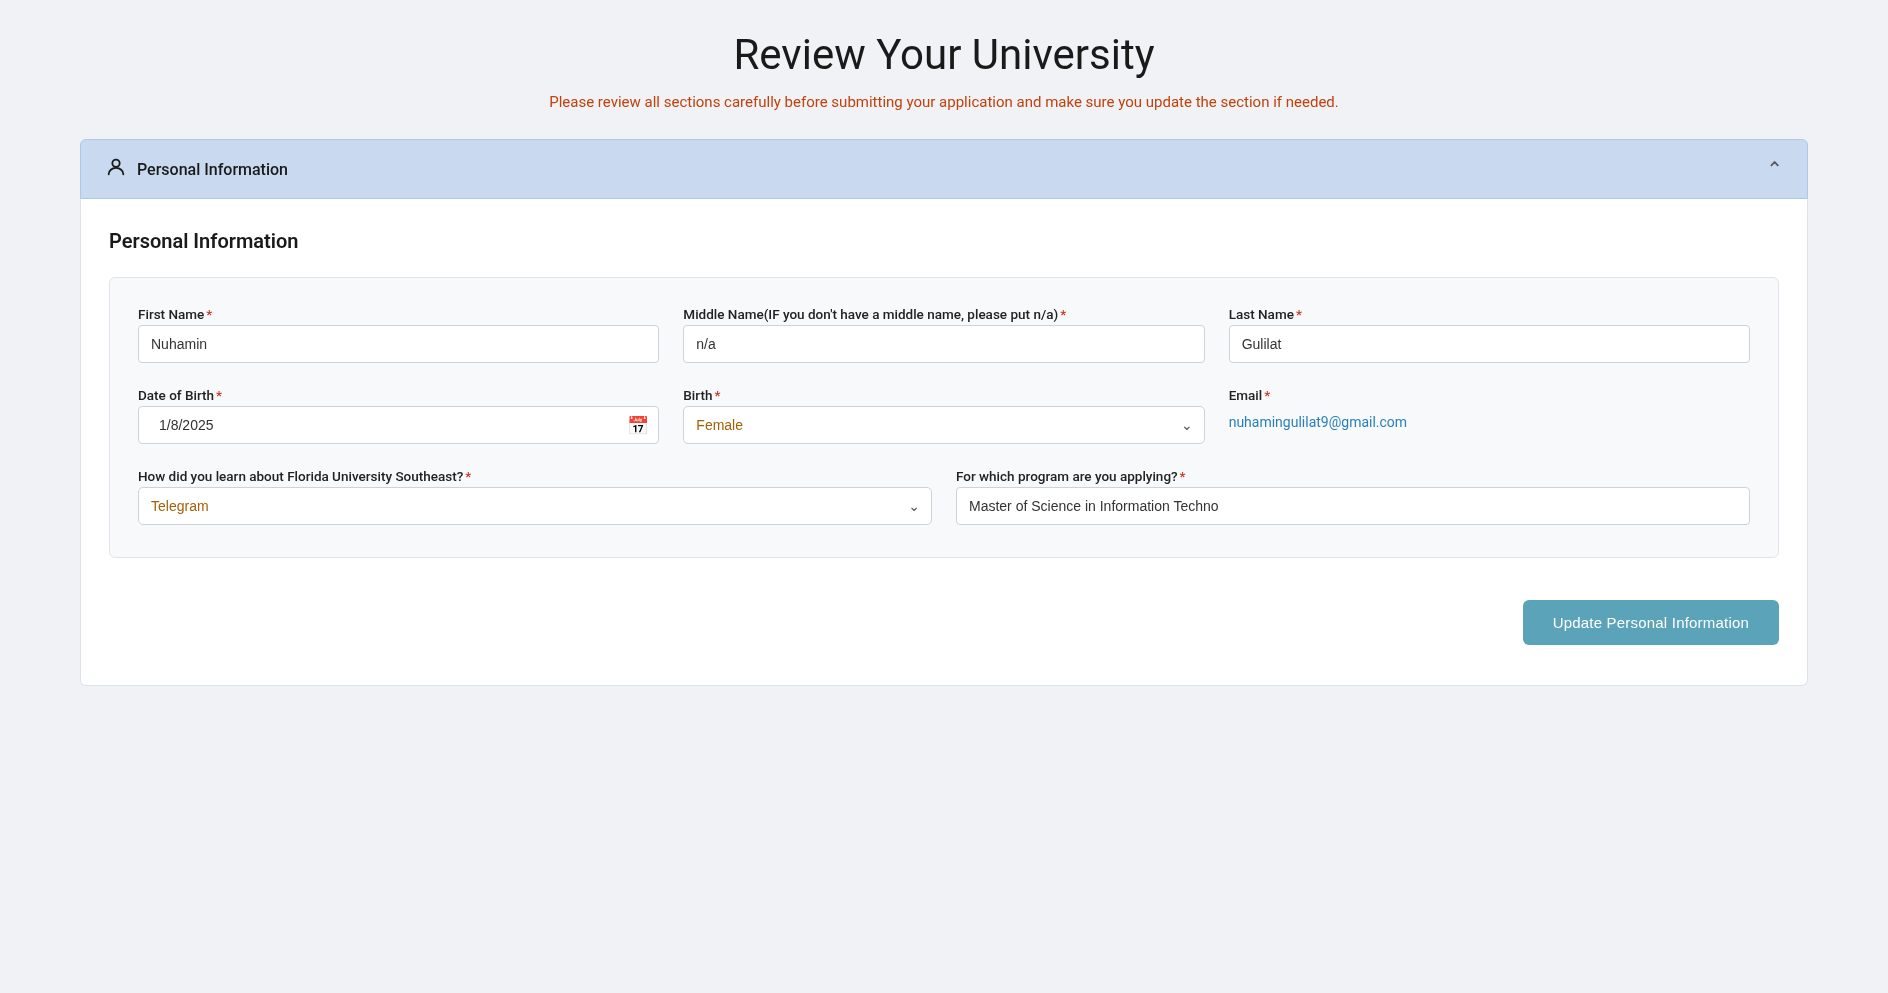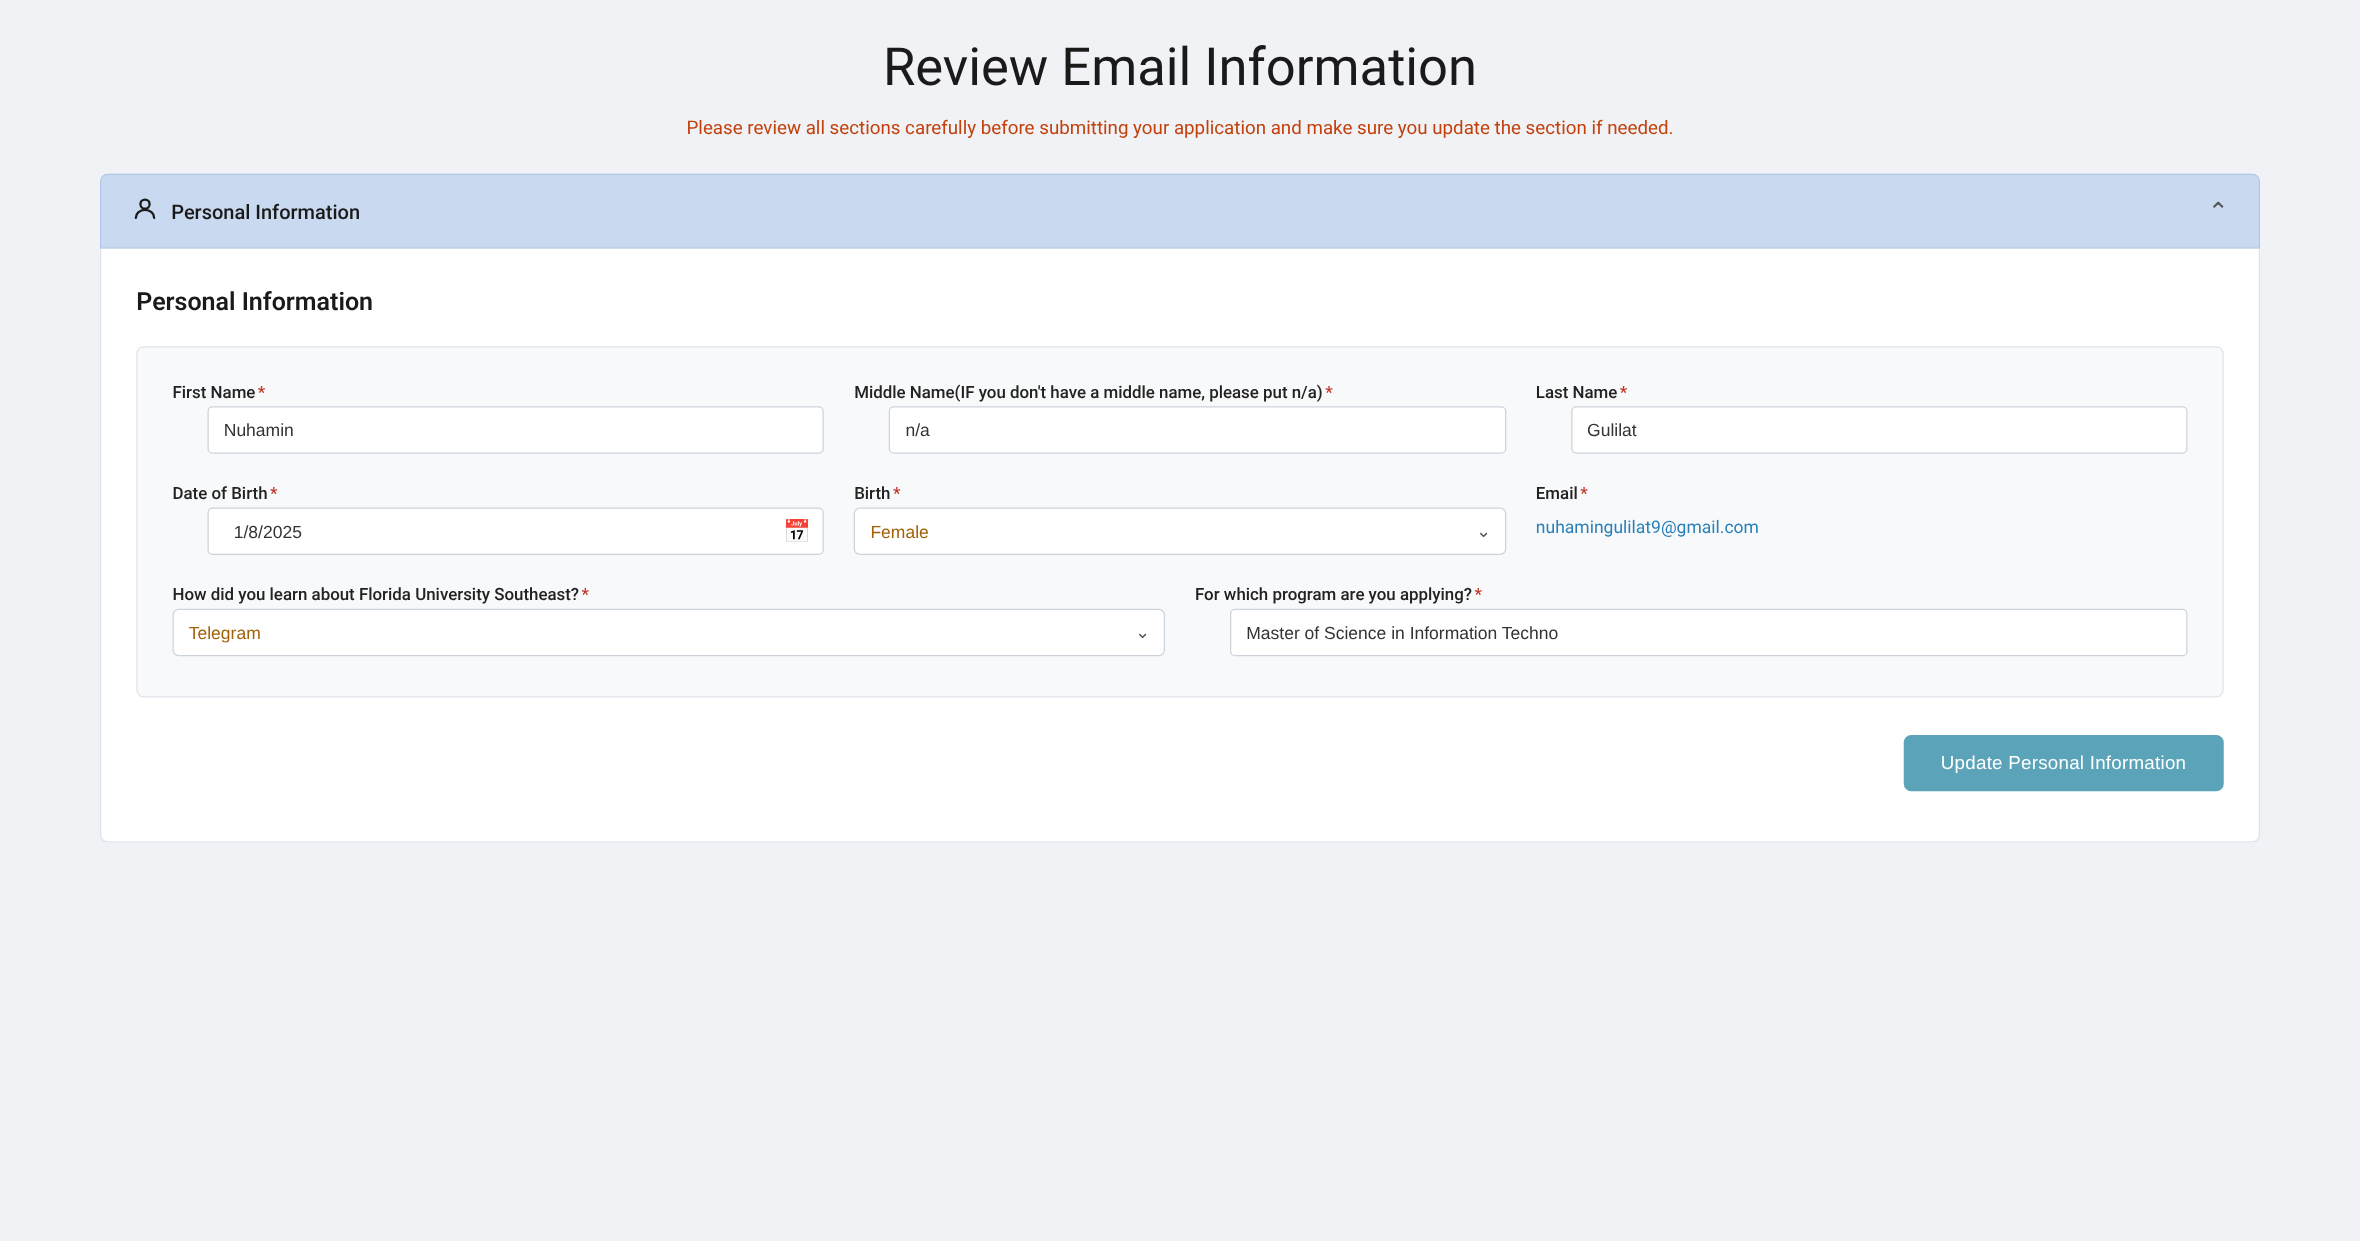--- a/index.html
+++ b/index.html
@@ -105,21 +105,20 @@
     }
 
     .form-input {
       border: 1px solid #cdd3db;
       border-radius: 4px;
       padding: 10px 12px;
       font-size: 14px;
       background: #fff;
       color: #333;
       outline: none;
-      margin-left: 28px;
     }
 
     .date-input-wrapper {
       position: relative;
       display: flex;
       align-items: center;
     }
 
     .date-input-wrapper .form-input {
       flex: 1;
@@ -178,37 +177,38 @@
     .update-btn {
       background-color: #5ba3b8;
       color: #fff;
       border: none;
       border-radius: 6px;
       padding: 14px 30px;
       font-size: 15px;
       cursor: pointer;
       font-weight: 500;
       letter-spacing: 0.2px;
+      margin-top: 12px;
     }
 
     .person-icon {
       width: 22px;
       height: 22px;
       color: #1a1a1a;
     }
 
     .chevron-up {
       font-size: 20px;
       color: #555;
     }
   </style>
 </head>
 <body>
 
-<h1 class="page-title">Review Email Information</h1>
+<h1 class="page-title">Review Your University</h1>
 <p class="page-subtitle">Please review all sections carefully before submitting your application and make sure you update the section if needed.</p>
 
 <div>
 
   <div class="section-header">
     <div class="section-header-left">
       <span>
         <svg class="person-icon" viewBox="0 0 24 24" fill="none" stroke="currentColor" stroke-width="2" stroke-linecap="round" stroke-linejoin="round">
           <circle cx="12" cy="8" r="4"></circle>
           <path d="M4 20c0-4 3.6-7 8-7s8 3 8 7"></path>

